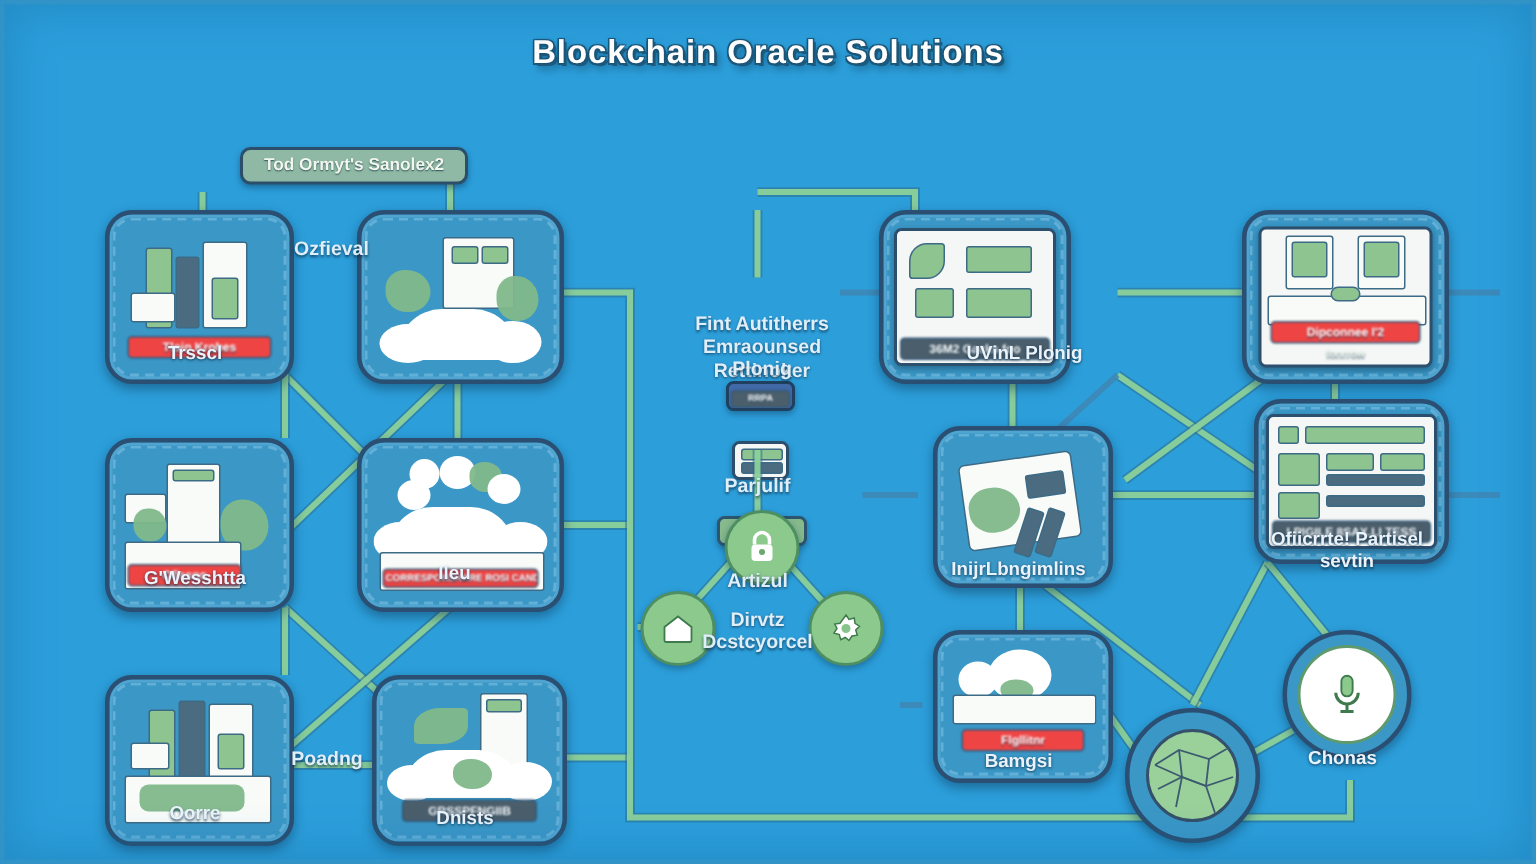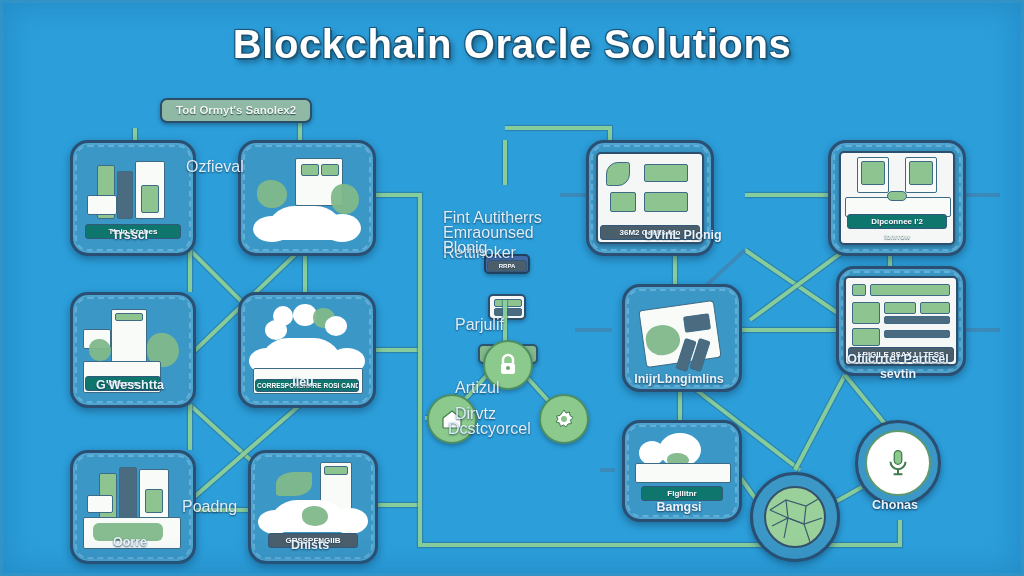--- a/index.html
+++ b/index.html
@@ -12,21 +12,21 @@
   
   #frame{
     position:absolute;inset:0;pointer-events:none;z-index:60;
     box-shadow:inset 0 0 0 3px rgba(60,150,195,.55),
                inset 0 0 26px 10px rgba(20,110,165,.35);
   }
 
   
   #title{
     position:absolute;left:0;right:0;top:22px;text-align:center;z-index:40;
-    font-size:40px;font-weight:bold;letter-spacing:.6px;color:#ffffff;
+    font-size:22px;font-weight:bold;letter-spacing:.6px;color:#ffffff;
     text-shadow:0 0 2px #17455f, 2px 2px 0 #1c5c80, -1px -1px 0 #1c5c80,
                 1px -1px 0 #1c5c80, -1px 1px 0 #1c5c80, 3px 4px 6px rgba(8,40,60,.55);
     filter:blur(.25px);
   }
 
   
   #links{position:absolute;inset:0;z-index:5;}
   .lk{fill:none;stroke:#8fd49a;stroke-width:4;opacity:.92;}
   .lk-dk{fill:none;stroke:#2e6e8e;stroke-width:6.5;opacity:.55;}
   .lk-bl{fill:none;stroke:#3f86b4;stroke-width:4;opacity:.85;}
@@ -48,39 +48,39 @@
     display:flex;align-items:center;justify-content:center;
   }
   .card.dash{border-style:solid;outline:2px dashed rgba(150,205,235,.45);outline-offset:-7px;}
   .thumb{
     position:relative;background:#f4f7f5;border:2px solid #2c4f6e;border-radius:5px;
     overflow:hidden;box-shadow:0 2px 4px rgba(10,40,65,.4);
   }
   .thumb.np{background:transparent;border:none;box-shadow:none;}
   .cap{
     position:absolute;left:4%;right:4%;bottom:5%;
-    background:#0f766e;border:1px solid #33597a;border-radius:3px;
+    background:#ef4444;border:1px solid #33597a;border-radius:3px;
     font-size:8px;font-weight:bold;color:#ffffff;text-align:center;
     padding:2px 1px;filter:blur(.55px);white-space:nowrap;overflow:hidden;
     text-shadow:0 1px 1px rgba(25,60,85,.7);
   }
   .cap.dark{background:#4b5e6b;}
 
   
   .nlabel{
     position:absolute;z-index:25;color:#eaf3fb;font-size:12.5px;font-weight:bold;
     text-align:center;white-space:nowrap;filter:blur(.5px);
     text-shadow:0 1px 2px rgba(12,45,70,.85);
   }
   .nlabel.two{white-space:normal;line-height:1.2;}
 
   
   .elabel{
-    position:absolute;z-index:26;color:#dfeef9;font-size:16px;font-weight:normal;
-    white-space:nowrap;filter:blur(.5px);text-align:left;
+    position:absolute;z-index:26;color:#dfeef9;font-size:13px;font-weight:bold;
+    white-space:nowrap;filter:blur(.5px);text-align:center;
     text-shadow:0 1px 2px rgba(12,45,70,.8);
   }
   .elabel.multi{white-space:normal;line-height:1.25;}
 
   
   .circ{
     position:absolute;z-index:22;border-radius:50%;
     display:flex;align-items:center;justify-content:center;
   }
   .circ.green{background:#8bc98d;border:2px solid #4e8e63;

